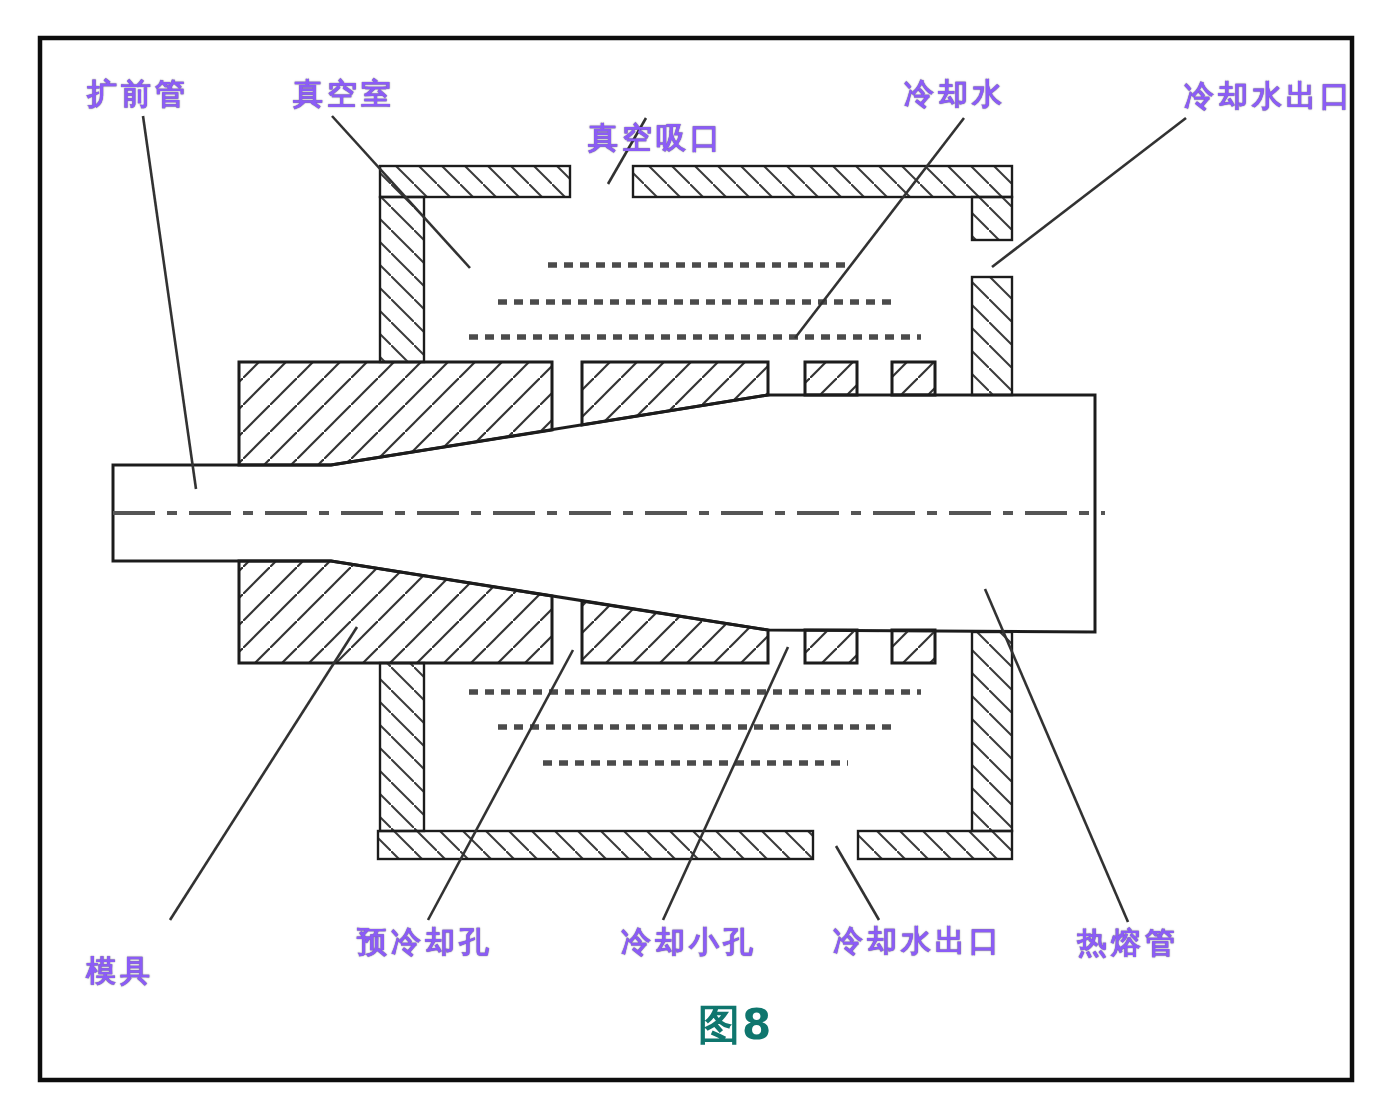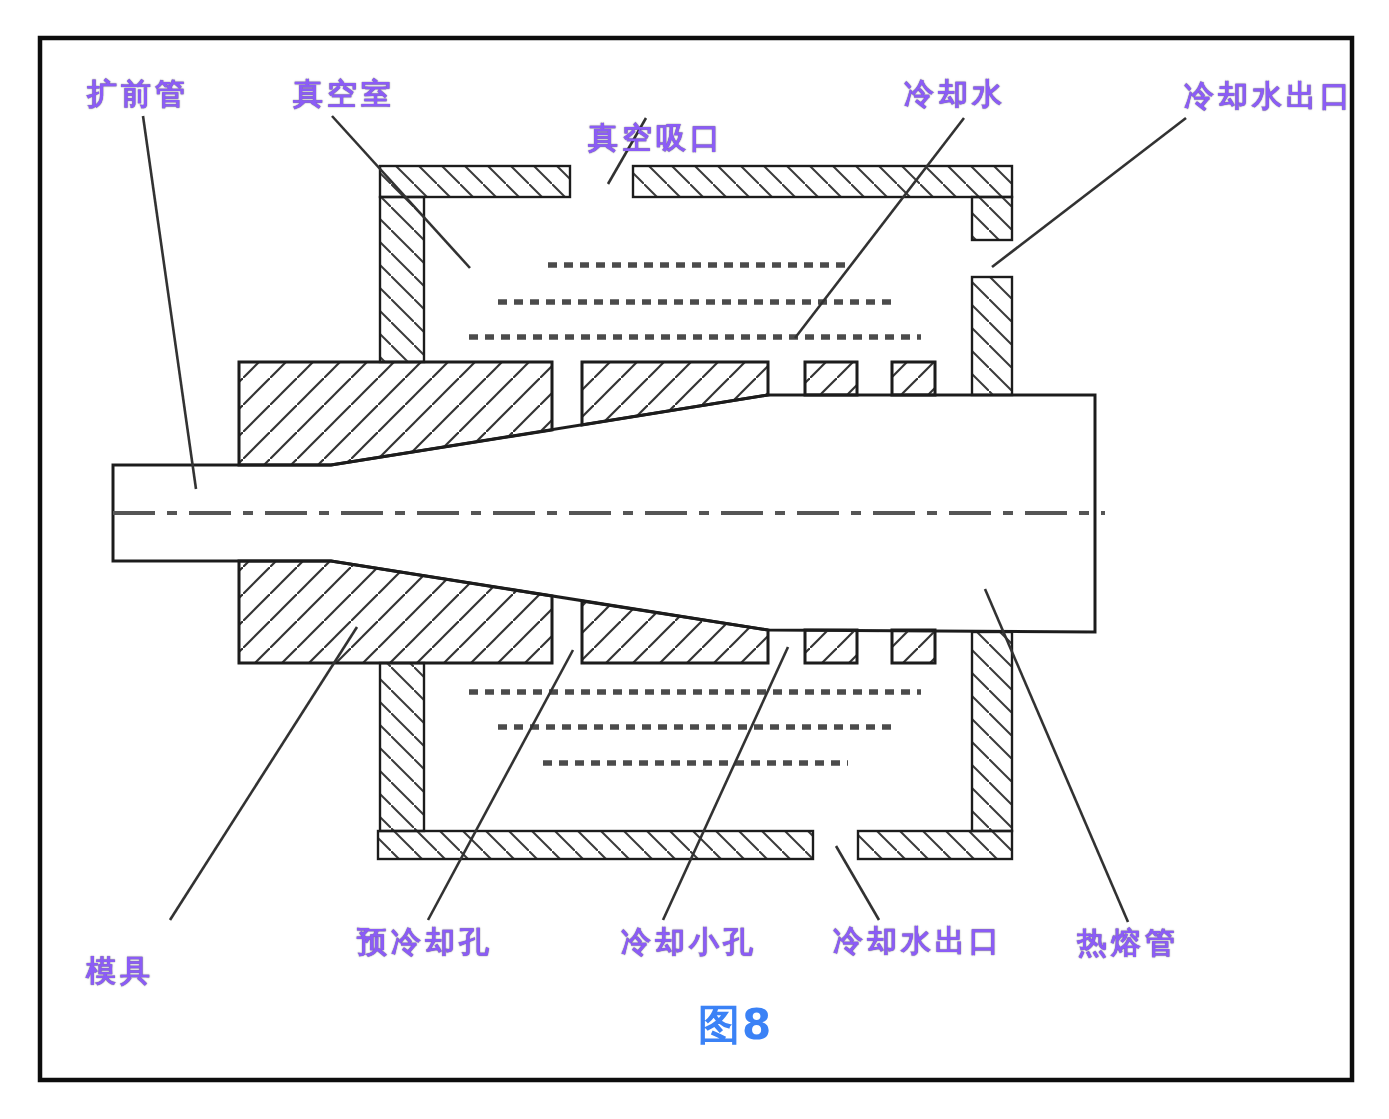--- a/index.html
+++ b/index.html
@@ -1,21 +1,21 @@
 <!DOCTYPE html>
 <html><head>
 <meta charset="utf-8">
 <style>
   html,body{margin:0;padding:0;background:#ffffff;}
   #page{position:relative;width:1389px;height:1119px;background:#ffffff;overflow:hidden;
         font-family:"DejaVu Sans","Liberation Sans",sans-serif;}
   #diagram-svg{position:absolute;left:0;top:0;}
   .lbl{position:absolute;font-weight:700;font-size:30px;letter-spacing:4px;color:#8b5cf6;
        white-space:nowrap;text-shadow:0 0 1.3px rgba(0,0,0,.7);line-height:1;}
-  .caption{position:absolute;font-weight:700;font-size:42px;letter-spacing:2px;color:#3b82f6;
+  .caption{position:absolute;font-weight:700;font-size:42px;letter-spacing:2px;color:#0f766e;
        white-space:nowrap;line-height:1;}
 </style>
 </head>
 <body>
 
 <div id="page">
 
   <svg id="diagram-svg" width="1389" height="1119" viewBox="0 0 1389 1119">
     <defs>
       <pattern id="hatchShell" width="23" height="23" patternUnits="userSpaceOnUse">

